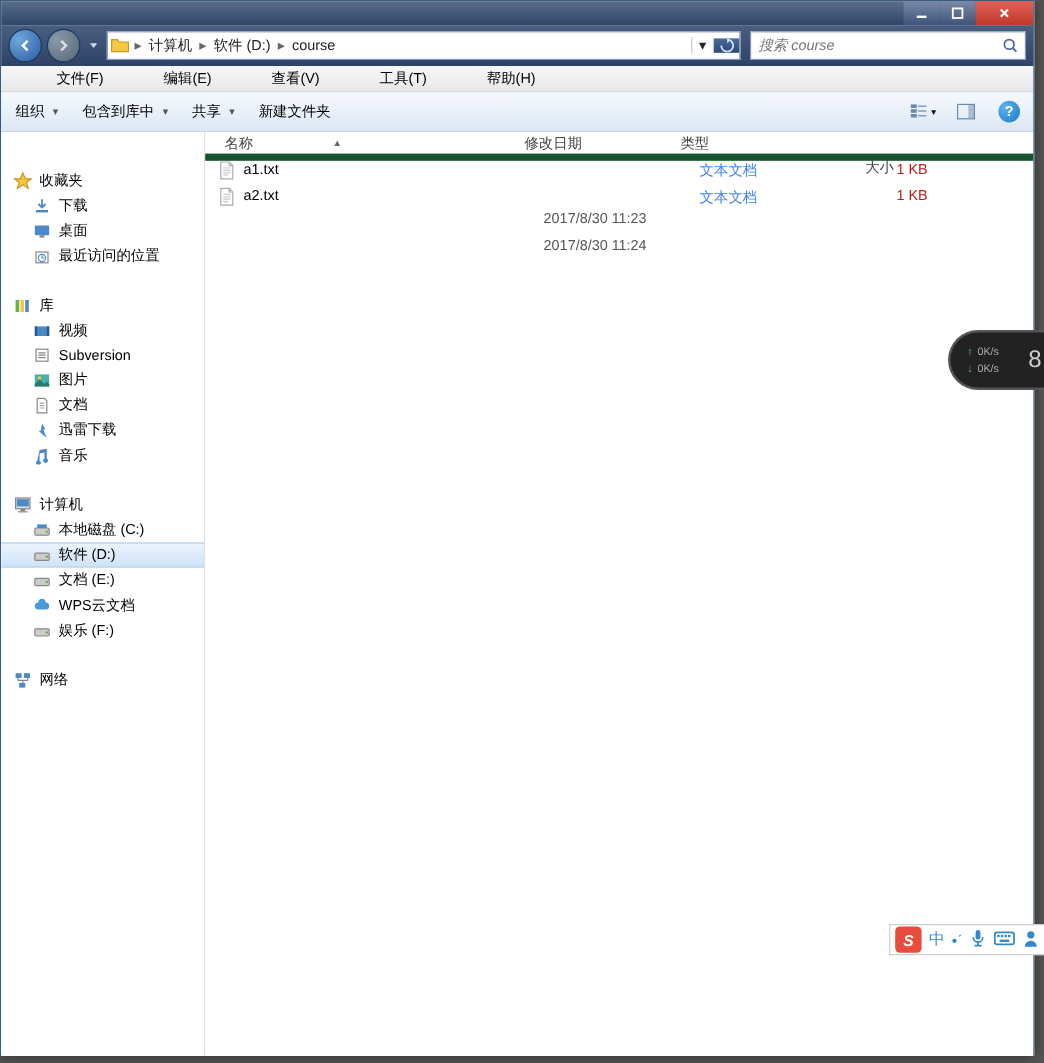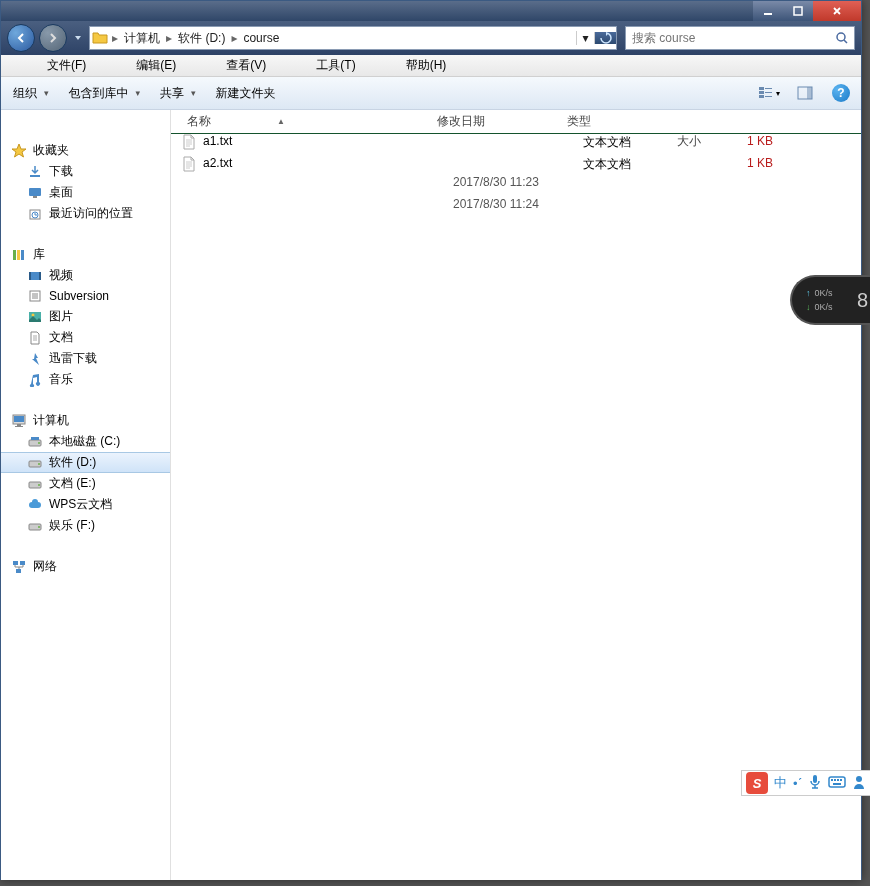--- a/index.html
+++ b/index.html
@@ -15,49 +15,49 @@
 .nav-arrow { width: 28px; height: 28px; border-radius: 50%; background: radial-gradient(circle at 30% 30%, #6fa8dc, #2c5aa0); border: 1px solid #1a3a60; display: flex; align-items: center; justify-content: center; cursor: pointer; }
 .nav-arrow.fwd { background: radial-gradient(circle at 30% 30%, #8899aa, #556677); }
 .nav-dd { width: 14px; height: 20px; display: flex; align-items: center; justify-content: center; cursor: pointer; }
 .addr { flex: 1; height: 24px; background: #fff; border: 1px solid #8a9bb3; display: flex; align-items: center; font-size: 12px; color: #222; }
 .addr .folder-ic { width: 20px; display:flex; align-items:center; justify-content:center;}
 .crumb { padding: 0 4px; cursor: pointer; }
 .crumb-sep { color:#666; padding: 0 2px;}
 .addr-dd { width:18px; border-left:1px solid #ccc; text-align:center; cursor:pointer;}
 .addr-ref { width:22px; border-left:1px solid #ccc; background:linear-gradient(to bottom,#4a6a9a,#2d4a70); display:flex;align-items:center;justify-content:center; cursor:pointer;}
 .search { width: 230px; height: 24px; background: #fff; border: 1px solid #8a9bb3; display: flex; align-items: center; margin-left: 4px; }
-.search input { flex:1; border:none; outline:none; font-size:12px; color:#888; padding:0 6px; background:transparent;}
+.search input { flex:1; border:none; outline:none; font-size:12px; color:#888; font-style:italic; padding:0 6px; background:transparent;}
 .search-ic { width:24px; display:flex; align-items:center; justify-content:center; cursor:pointer;}
 .menubar { height: 22px; background: linear-gradient(to bottom,#f7f7f7,#e8e8e8); border-bottom:1px solid #d0d0d0; display:flex; align-items:center; font-size:12px; padding:0 4px;}
 .menu-item { padding: 2px 8px; cursor:pointer;margin-left:34px;}
 .toolbar { height:32px; background: linear-gradient(to bottom,#f5f9fd,#dde8f4); border-bottom:1px solid #c8d4e3; display:flex; align-items:center; font-size:12px; padding:16px 8px; gap:12px;}
 .tool-item { display:flex; align-items:center; gap:4px; cursor:pointer; padding:2px 4px;}
 .tool-dd::after { content:"▾"; font-size:9px; margin-left:3px; color:#555;}
 .toolbar .spacer { flex:1;}
 .tool-icon-btn { width:24px; height:22px; display:flex; align-items:center; justify-content:center; cursor:pointer; border:1px solid transparent;}
 .body { display:flex; height: calc(100% - 20px - 34px - 22px - 32px); }
 .sidebar { width: 170px; background:#fff; border-right:1px solid #e0e0e0; overflow-y:auto; padding:10px 0; font-size:12px;}
 .sb-group { margin-bottom:14px;margin-top:20px;}
 .sb-head { display:flex; align-items:center; gap:6px; padding:2px 10px; cursor:pointer;}
 .sb-item { display:flex; align-items:center; gap:6px; padding:2px 10px 2px 26px; cursor:pointer;}
 .sb-item.selected { background: linear-gradient(to bottom,#ebf3fd,#cfe3f8); border:1px solid #a8c8e4; border-left:none; border-right:none; padding-top:1px; padding-bottom:1px;}
 .ic { width:16px; height:16px; display:inline-flex; align-items:center; justify-content:center; flex-shrink:0;}
 .content { flex:1; background:#fff; font-size:12px;}
-.col-headers { display:flex; height:24px; align-items:center; border-bottom:1px solid #14532d; color:#444; padding-left:10px;}
+.col-headers { display:flex; height:24px; align-items:center; border-bottom:6px solid #14532d; color:#444; padding-left:10px;}
 .col { cursor:pointer; padding:0 6px;}
 .col.name { width:250px; display:flex; align-items:center; gap:6px;}
 .col.date { width:130px;}
 .col.type { width:110px;}
-.col.size { width:80px; text-align:left;margin-top:40px;}
+.col.size { width:80px; text-align:right;margin-top:40px;}
 .sort-ind { font-size:8px; color:#666;}
 .file-row { display:flex; height:22px; padding-left:10px; cursor:pointer;}
 .file-row .ic { margin-right:6px;}
 .fr-name { width:250px;}
 .fr-date { width:130px; color:#555;margin-top:41px;}
-.fr-type { width:110px; color:#000000;}
+.fr-type { width:110px; color:#3b82f6;}
 .fr-size { width:80px; text-align:right; color:#b91c1c;}
 .net-widget { position:absolute; right:0; top:275px; width:80px; height:50px; background:#222; border-radius:25px 0 0 25px; color:#aaa; font-size:9px; display:flex; flex-direction:column; justify-content:center; padding-left:14px; gap:4px; border:2px solid #555; border-right:none;}
 .net-widget .row { display:flex; align-items:center; gap:4px;}
 .net-num { position:absolute; right:2px; top:12px; font-size:20px; color:#ccc;}
 .ime-bar { position:absolute; right:0; bottom:90px; height:26px; background:#fff; border:1px solid #ccc; border-right:none; display:flex; align-items:center; padding:0 4px; gap:6px; font-size:13px;}
 .ime-s { width:22px; height:22px; background:#e74c3c; color:#fff; border-radius:4px; display:flex; align-items:center; justify-content:center; font-weight:bold; font-style:italic;}
 .ime-item { color:#3388cc; cursor:pointer;}
 .help-ic { width:18px; height:18px; border-radius:50%; background:radial-gradient(circle at 30% 30%,#5bb3f0,#1a7bc8); color:#fff; display:flex; align-items:center; justify-content:center; font-size:12px; font-weight:bold;}
 </style>
 </head>

